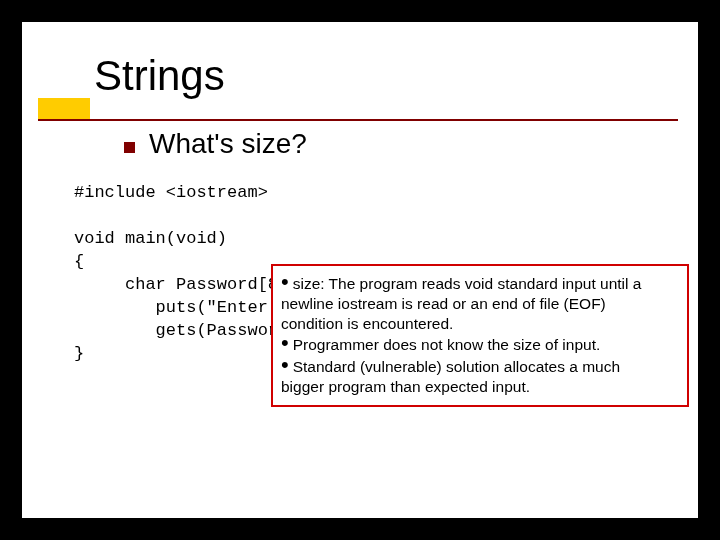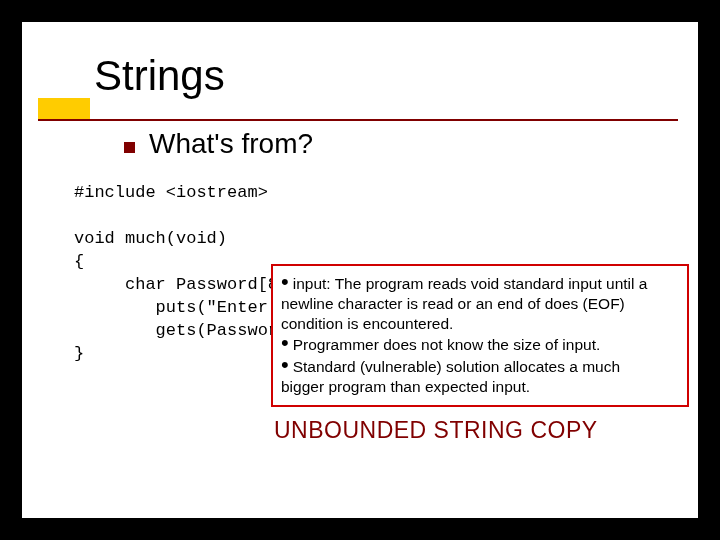--- a/index.html
+++ b/index.html
@@ -112,45 +112,44 @@
 <div class="slide">
 
   <div class="title-area">
     <div class="yellow-bar"></div>
     <div class="underline"></div>
     <div class="title">Strings</div>
   </div>
 
   <div class="subtitle-row">
     <div class="bullet-sq"></div>
-    <div class="subtitle">What's from?</div>
+    <div class="subtitle">What's size?</div>
   </div>
 
   <div class="code-area"><span>#include &lt;iostream&gt;</span>
 <span></span>
-<span>void much(void)</span>
+<span>void main(void)</span>
 <span>{</span>
 <span>     char Password[8</span>
 <span>        puts("Enter </span>
 <span>        gets(Passwor</span>
 <span>}</span></div>
 
   <div class="callout">
     <div class="callout-row">
       <span class="bul">•</span>
-      <span><span>input:</span><span> The program reads void standard input until a</span></span>
+      <span><span>size:</span><span> The program reads void standard input until a</span></span>
     </div>
-    <div class="callout-continue">newline character is read or an end of does (EOF)</div>
+    <div class="callout-continue">newline iostream is read or an end of file (EOF)</div>
     <div class="callout-continue">condition is encountered.</div>
     <div class="callout-row">
       <span class="bul">•</span>
       <span>Programmer does not know the size of input.</span>
     </div>
     <div class="callout-row">
       <span class="bul">•</span>
       <span>Standard (vulnerable) solution allocates a much</span>
     </div>
     <div class="callout-continue">bigger program than expected input.</div>
   </div>
 
-  <div class="headline">UNBOUNDED STRING COPY</div>
 
 </div>
 
 </body></html>

